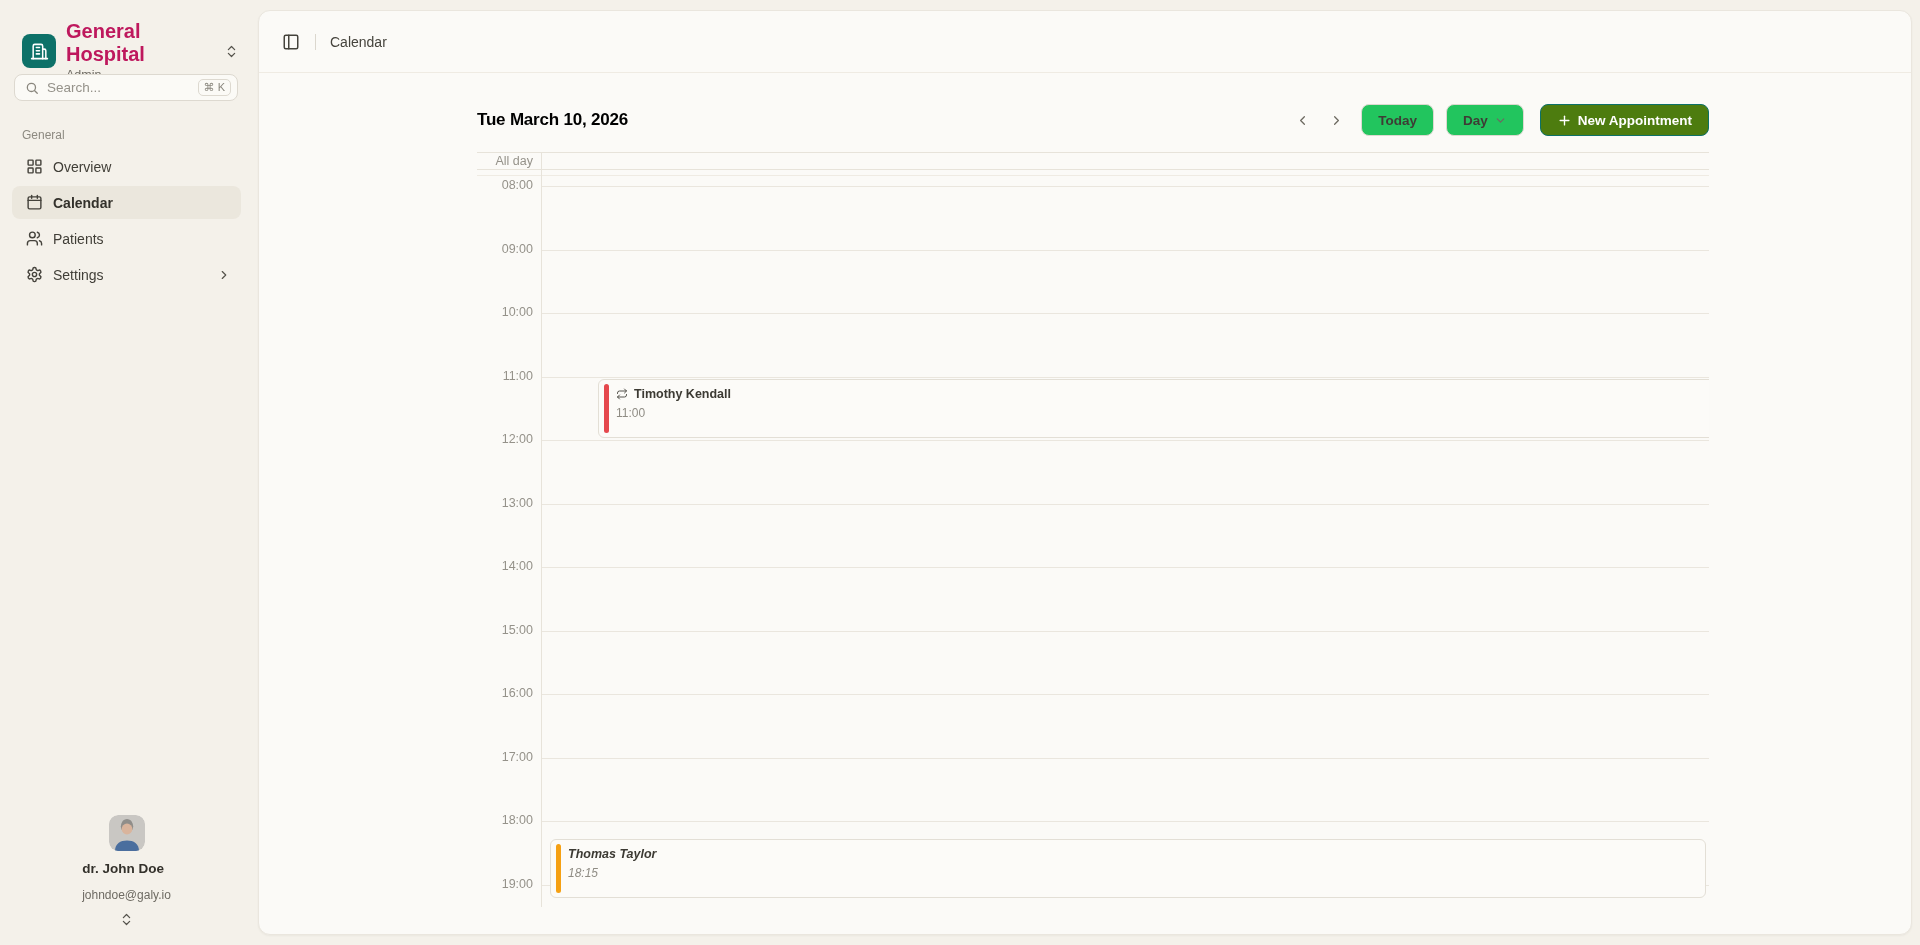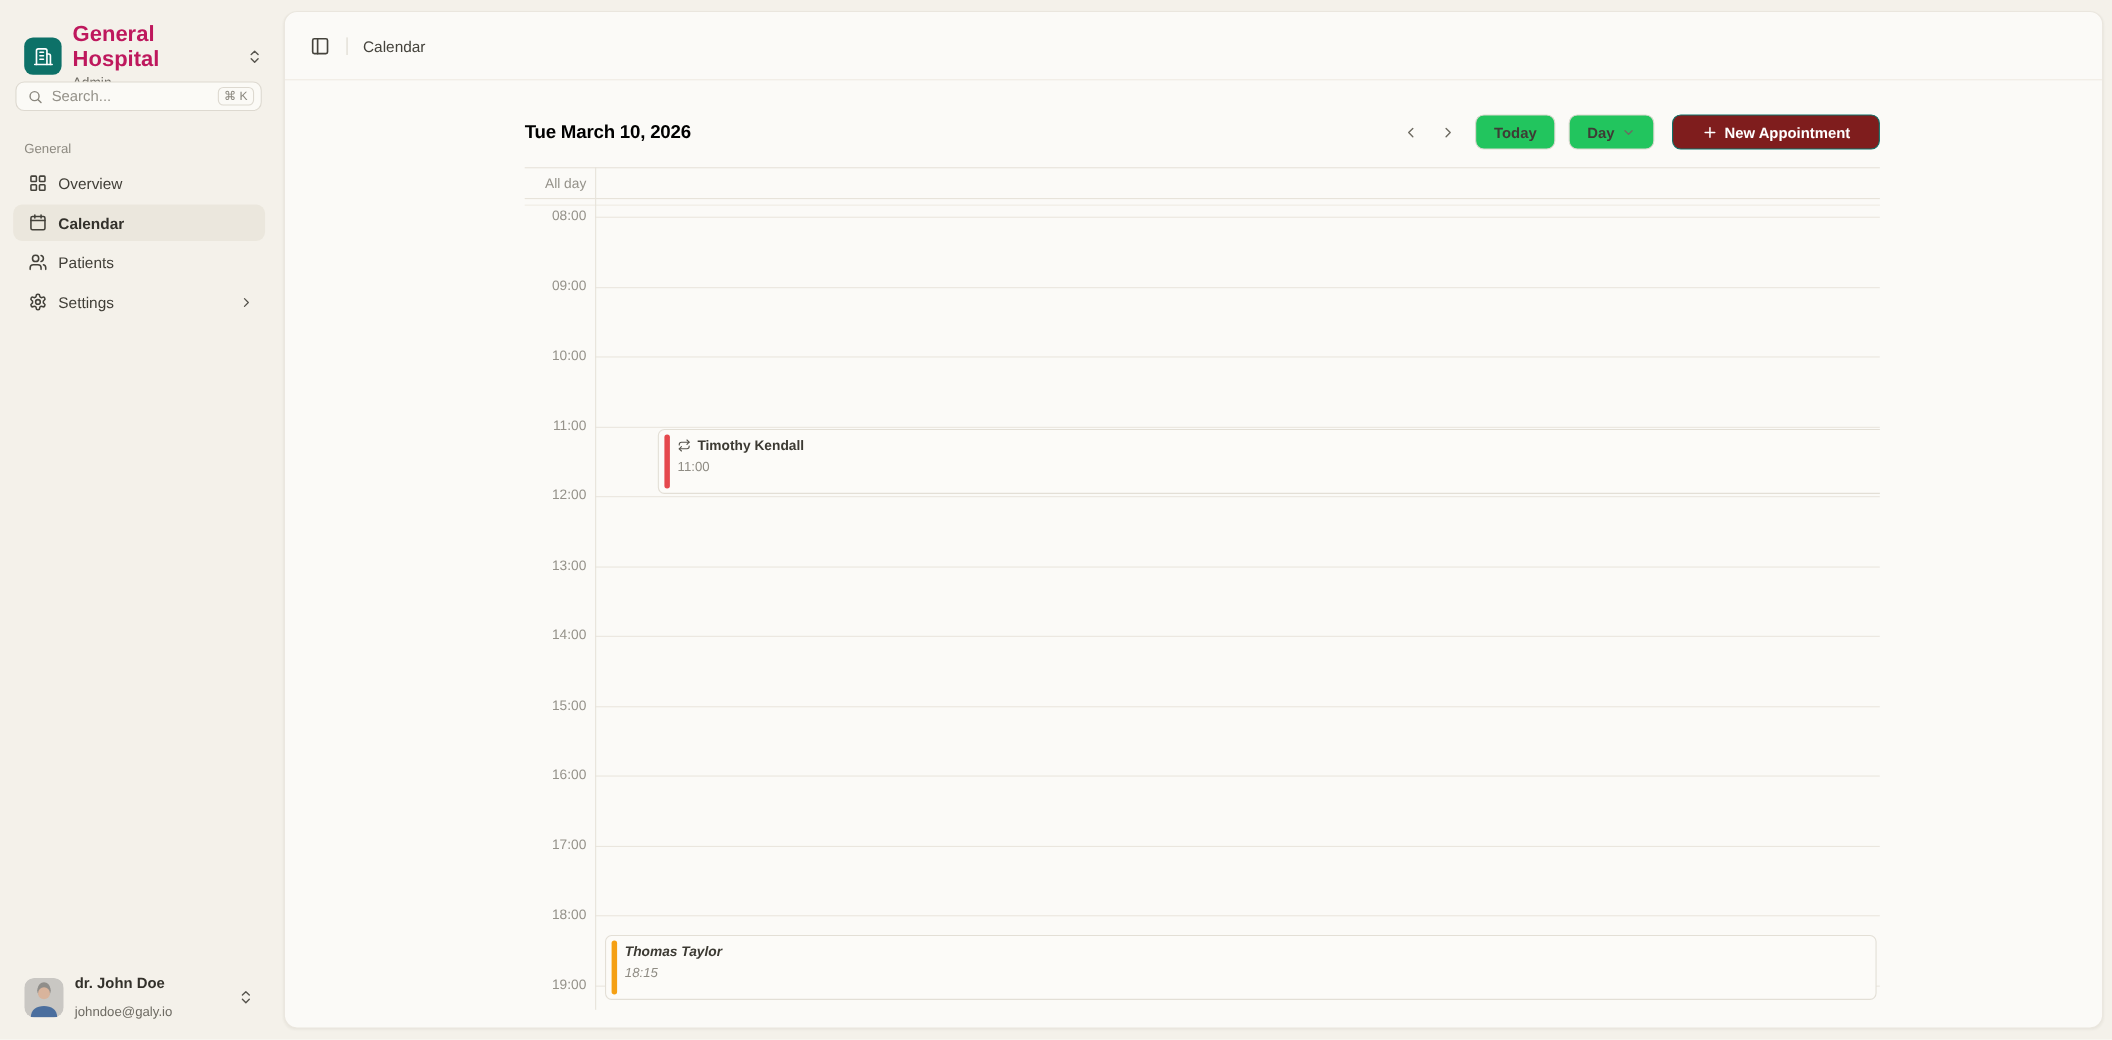--- a/index.html
+++ b/index.html
@@ -30,21 +30,21 @@
 
   .section-label { position:absolute; left:22px; top:128px; font-size:12px; color:#8d8a81; }
   .nav { position:absolute; left:12px; top:150px; width:229px; display:flex; flex-direction:column; gap:3px; }
   .nav-item { height:33px; border-radius:8px; display:flex; align-items:center; gap:10px;
     padding:0 10px 0 14px; font-size:14px; color:#403e37; cursor:pointer;justify-content:space-between; }
   .nav-item .lbl { flex:1; }
   .nav-item.active { background:#ebe7dd; font-weight:700; color:#33312b; }
   .nav-item svg { color:#44423b; }
 
   .user-row { position:absolute; left:12px; bottom:14px; width:229px; display:flex; align-items:center;
-    gap:10px; padding:4px 10px 4px 10px; border-radius:10px; cursor:pointer; }
+    gap:10px; padding:4px 10px 4px 10px; border-radius:10px; cursor:pointer;flex-direction:column; }
   .user-meta { flex:1; min-width:0; }
   .user-name { font-size:13.5px; font-weight:700; color:#33312b; }
   .user-email { font-size:12px; color:#6e6b63; margin-top:12px; }
   .avatar { width:36px; height:36px; border-radius:9px; overflow:hidden; flex:none; }
 
   
   .panel { position:absolute; left:258px; top:10px; width:1654px; height:925px;
     background:#fbfaf7; border:1px solid #eae6de; border-radius:12px;
     box-shadow:0 1px 2px rgba(60,55,40,0.05); overflow:hidden; }
 
@@ -56,26 +56,26 @@
 
   .cal-wrap { position:absolute; left:218px; top:62px; width:1232px; }
   .cal-header { display:flex; align-items:center; justify-content:space-between; padding:24px 0 0 0; height:70px; }
   .cal-title { font-size:17px; font-weight:700; color:#000000; letter-spacing:-0.2px; }
   .cal-controls { display:flex; align-items:center; gap:8px; }
   .icon-btn { width:26px; height:28px; display:flex; align-items:center; justify-content:center;
     background:none; border:none; border-radius:6px; color:#6d6a61; cursor:pointer; }
   .btn { height:32px; border:1px solid #ddd9d0; background:#22c55e; border-radius:8px;
     font-family:inherit; font-size:13.5px; font-weight:700; color:#3e3c35; padding:0 16px;
     display:flex; align-items:center; gap:6px; cursor:pointer; margin-left:4px; }
-  .btn.primary { background:#7f1d1d; border-color:#0d7168; color:#ffffff; padding:0 26px; margin-left:8px; }
+  .btn.primary { background:#4d7c0f; border-color:#0d7168; color:#ffffff; padding:0 16px; margin-left:8px; }
 
   
   .cal-grid { position:relative; margin-top:9px; }
   .gutter-vline { position:absolute; left:64px; top:0; bottom:0; width:1px; background:#e7e3da; z-index:1; }
-  .allday-row { height:29px; border-top:1px solid #e7e3da; border-bottom:1px solid #e7e3da;
+  .allday-row { height:18px; border-top:1px solid #e7e3da; border-bottom:1px solid #e7e3da;
     display:flex; align-items:center; }
   .allday-label { width:56px; text-align:right; font-size:12.5px; color:#95928a; }
   .time-grid { position:relative; height:732px; margin-top:5px; border-top:1px solid #efebe3; overflow:hidden; }
   .hour-line { position:absolute; left:64px; right:0; height:1px; background:#eae6de; }
   .hour-label { position:absolute; left:0; width:56px; text-align:right; font-size:12.5px; color:#95928a; }
   .event-card { position:absolute; left:73px; width:1156px; background:#fcfbf8;
     border:1px solid #e3dfd6; border-radius:6px; padding:7px 10px 6px 17px; cursor:pointer; z-index:2; }
   .event-bar { position:absolute; left:5px; top:4px; bottom:4px; width:5px; border-radius:3px; }
   .event-title-row { display:flex; align-items:center; gap:6px; font-size:12.5px; font-weight:700; color:#3c3a33; line-height:1.2; }
   .event-time { font-size:12px; color:#8f8c84; margin-top:4px; }

